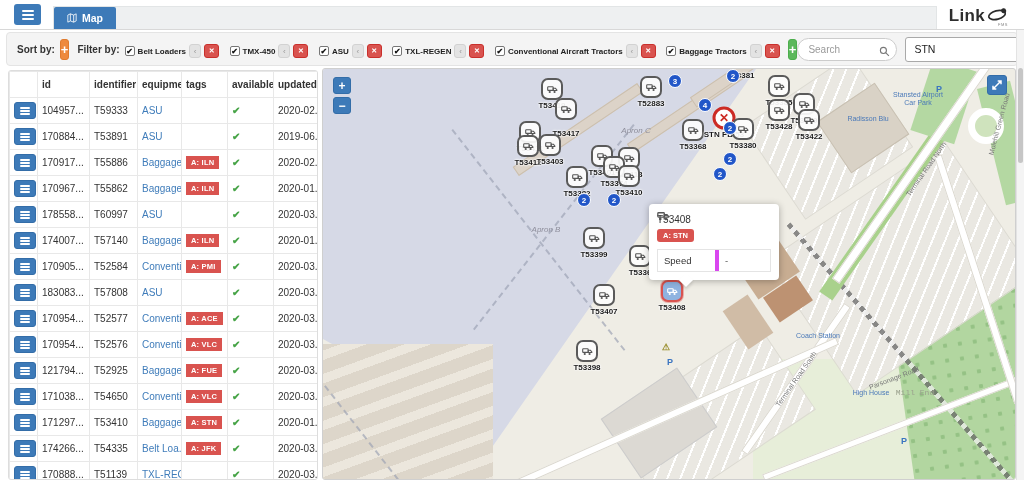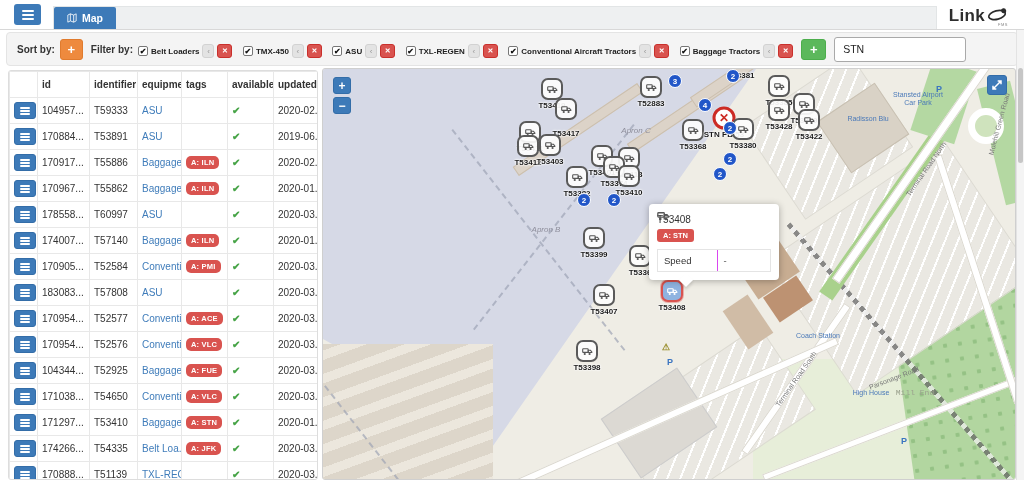--- a/index.html
+++ b/index.html
@@ -17,21 +17,21 @@
     display:flex;align-items:stretch;}
   .tab-map{background:#3d7ab8;color:#fff;font-size:10.5px;font-weight:bold;display:flex;align-items:center;gap:5px;
     padding:8px 13px;border:none;border-radius:2px 2px 0 0;cursor:pointer;}
   .logo{display:flex;align-items:flex-start;gap:1px;margin:0 6px 4px 0;}
   .logo-text{font-size:17px;font-weight:bold;color:#2e2e2e;letter-spacing:.3px;line-height:18px;}
   .logo-badge{position:relative;width:22px;height:18px;}
   .logo-sub{position:absolute;right:0;bottom:-2px;font-size:4px;color:#888;letter-spacing:.5px;}
 
   
   .filterbar{position:absolute;top:32px;left:6px;right:6px;height:34px;background:#f4f4f4;border:1px solid #e4e4e4;
-    border-radius:4px;display:flex;align-items:center;padding:0 10px;white-space:nowrap;overflow:hidden;}
+    border-radius:4px;display:flex;align-items:center;padding:0 10px;white-space:nowrap;overflow:hidden;justify-content:space-between;}
   .fb-label{font-size:10px;font-weight:bold;color:#333;margin-right:5px;}
   .btn-orange{width:23px;height:21px;background:#ee8a3e;border:1px solid #e07b2e;border-radius:3px;color:#fff;
     font-weight:bold;font-size:13px;line-height:17px;text-align:center;padding:0;margin-right:8px;cursor:pointer;}
   .btn-green{width:25px;height:21px;background:#5cb85c;border:1px solid #4cae4c;border-radius:3px;color:#fff;
     font-weight:bold;font-size:13px;line-height:17px;text-align:center;padding:0;margin-left:2px;cursor:pointer;}
   .chip{display:inline-flex;align-items:center;gap:3px;margin-right:6px;}
   .cb{width:10px;height:10px;background:#fff;border:1px solid #777;border-radius:2px;font-size:8px;line-height:9px;
     text-align:center;color:#111;font-weight:bold;cursor:pointer;}
   .chip-label{font-size:8px;font-weight:bold;color:#222;}
   .chev{width:12px;height:14px;background:#e3e3e3;border:1px solid #d2d2d2;border-radius:3px;font-size:8px;color:#999;
@@ -55,21 +55,21 @@
   table.grid{border-collapse:collapse;width:100%;table-layout:fixed;font-size:10px;color:#333;}
   .grid th,.grid td{border:1px solid #e8e8e8;padding:3px 4px;text-align:left;white-space:nowrap;overflow:hidden;
     vertical-align:middle;}
   .grid th{font-weight:bold;color:#333;padding:7px 4px;background:#fff;font-size:10px;}
   .menu-btn{width:22px;height:17px;background:#3d7ab8;border:1px solid #336da8;border-radius:3px;display:flex;
     align-items:center;justify-content:center;padding:0;margin:1px auto;cursor:pointer;}
   .menu-btn .bars{width:10px;box-shadow:0 -3px 0 #fff,0 3px 0 #fff;height:2px;}
   .eq{color:#3f7cba;cursor:pointer;}
   .ok{color:#47a447;font-weight:bold;text-align:left;font-size:10px;}
   .badge{display:inline-block;background:#d9534f;color:#fff;font-size:7.5px;font-weight:bold;padding:2px 5px;
-    border-radius:5px;letter-spacing:.2px;}
+    border-radius:0;letter-spacing:.2px;}
 
   
   .map{position:absolute;left:322px;top:2px;right:8px;bottom:0;background:#efede5;border:1px solid #cfcfcf;
     border-radius:3px;overflow:hidden;}
   .map *{position:absolute;}
   .apron{left:0;top:0;width:694px;height:412px;background:#d6d9e6;
     clip-path:polygon(0px 0px,433px 0px,151px 404px,40px 292px,0px 270px);}
   .field{left:430px;top:290px;width:290px;height:130px;background:#e7eed9;}
   .forest{left:580px;top:225px;width:130px;height:200px;background:#b2d6a0;
     background-image:radial-gradient(circle at 4px 4px,#95c285 2px,transparent 2.5px);background-size:15px 15px;
@@ -124,21 +124,21 @@
 
   .popup{left:326px;top:135px;width:130px;background:#fff;border-radius:4px;box-shadow:0 1px 7px rgba(0,0,0,.3);
     padding:7px 8px 8px;font-size:10px;color:#333;z-index:30;}
   .popup:after{content:"";position:absolute;left:32px;bottom:-5px;width:10px;height:10px;background:#fff;
     transform:rotate(45deg);box-shadow:2px 2px 3px rgba(0,0,0,.12);}
   .popup .ptitle{position:static;display:block;margin-top:3px;font-size:10px;color:#333;}
   .popup .ptag{position:static;display:inline-block;margin-top:4px;background:#d9534f;color:#fff;font-size:7.5px;
     font-weight:bold;padding:2px 6px;border-radius:3px;}
   .prow{position:static;display:flex;border:1px solid #e4e4e4;margin-top:7px;}
   .prow span{position:static;}
-  .pc1{flex:1.15;padding:5px 6px;border-right:1px solid #d946ef;font-size:9.5px;}
+  .pc1{flex:1.15;padding:5px 6px;border-right:4px solid #d946ef;font-size:9.5px;}
   .pc2{flex:1;padding:5px 6px;font-size:9.5px;color:#555;}
 
   .zctl{left:10px;top:8px;z-index:40;}
   .zbtn{position:static;display:block;width:18px;height:17px;background:#3d7ab8;border:1px solid #336da8;
     border-radius:3px;color:#fff;font-size:12px;font-weight:bold;line-height:14px;text-align:center;padding:0;
     margin-bottom:3px;cursor:pointer;}
   .expand{right:8px;top:6px;width:20px;height:20px;background:#3d7ab8;border:1px solid #336da8;border-radius:3px;
     display:flex;align-items:center;justify-content:center;z-index:40;cursor:pointer;}
 
   .scrollstrip{position:absolute;right:0;top:30px;bottom:0;width:8px;background:#f4f4f4;border-left:1px solid #e3e3e3;}
@@ -209,20 +209,29 @@
     <button class="xbtn">✕</button>
   </span>
   <span class="chip">
     <span class="cb">✔</span>
     <span class="chip-label">Baggage Tractors</span>
     <button class="chev">‹</button>
     <button class="xbtn">✕</button>
   </span></span>
   <button class="btn-green">+</button>
 
+  <span class="search-wrap">
+    <input class="search-input" placeholder="Search" style="">
+    <span class="search-icon">
+      <svg width="11" height="11" viewBox="0 0 20 20">
+        <circle cx="8" cy="8" r="5.5" fill="none" stroke="#777" stroke-width="2"></circle>
+        <path d="M12.5 12.5L18 18" stroke="#777" stroke-width="2"></path>
+      </svg>
+    </span>
+  </span>
   <span class="region-box">
     <span>STN</span>
 
   </span>
 </div>
 
 <div class="content">
 
   <div class="panel">
     <table class="grid">
@@ -376,21 +385,21 @@
     <td><span class="badge">A: VLC</span></td>
     <td class="ok">✔</td>
     <td>2020-03...</td>
   </tr>
   <tr>
     <td>
               <button class="menu-btn">
                 <span class="bars"></span>
               </button>
             </td>
-    <td>104344...</td>
+    <td>121794...</td>
     <td>T52925</td>
     <td class="eq">Baggage ...</td>
     <td><span class="badge">A: FUE</span></td>
     <td class="ok">✔</td>
     <td>2020-03...</td>
   </tr>
   <tr>
     <td>
               <button class="menu-btn">
                 <span class="bars"></span>

